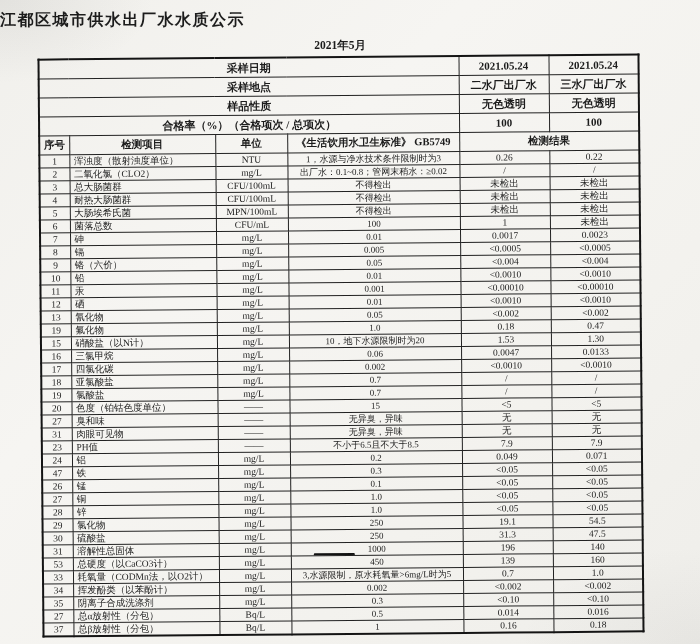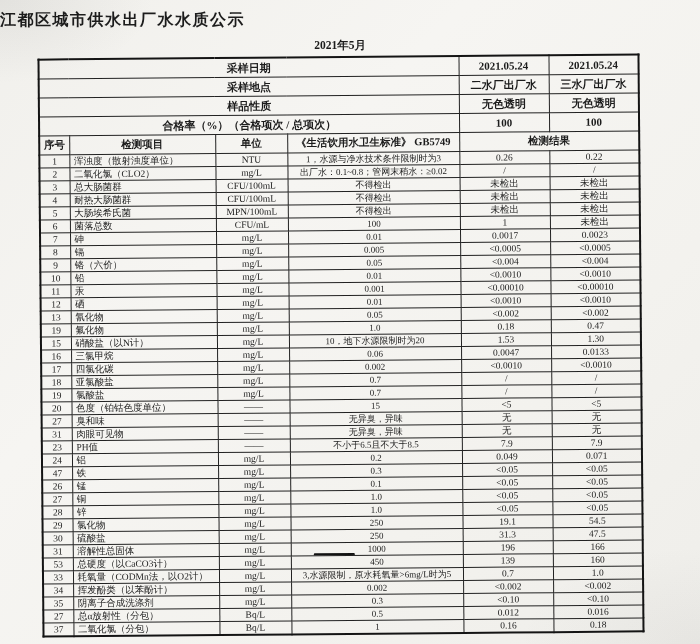--- a/index.html
+++ b/index.html
@@ -351,21 +351,21 @@
     <td class="std">250</td>
     <td class="res">31.3</td>
     <td class="res">47.5</td>
   </tr>
         <tr>
     <td class="seq">31</td>
     <td class="item">溶解性总固体</td>
     <td class="unit">mg/L</td>
     <td class="std">1000<span class="smudge"></span></td>
     <td class="res">196</td>
-    <td class="res">166</td>
+    <td class="res">140</td>
   </tr>
         <tr>
     <td class="seq">53</td>
     <td class="item">总硬度（以CaCO3计）</td>
     <td class="unit">mg/L</td>
     <td class="std">450</td>
     <td class="res">139</td>
     <td class="res">160</td>
   </tr>
         <tr>
@@ -390,26 +390,26 @@
     <td class="unit">mg/L</td>
     <td class="std">0.3</td>
     <td class="res">&lt;0.10</td>
     <td class="res">&lt;0.10</td>
   </tr>
         <tr>
     <td class="seq">27</td>
     <td class="item">总α放射性（分包）</td>
     <td class="unit">Bq/L</td>
     <td class="std">0.5</td>
-    <td class="res">0.012</td>
+    <td class="res">0.014</td>
     <td class="res">0.016</td>
   </tr>
         <tr>
     <td class="seq">37</td>
-    <td class="item">二氧化氯（分包）</td>
+    <td class="item">总β放射性（分包）</td>
     <td class="unit">Bq/L</td>
     <td class="std">1</td>
     <td class="res">0.16</td>
     <td class="res">0.18</td>
   </tr>
       </tbody>
   </table>
 
 </div>
 

